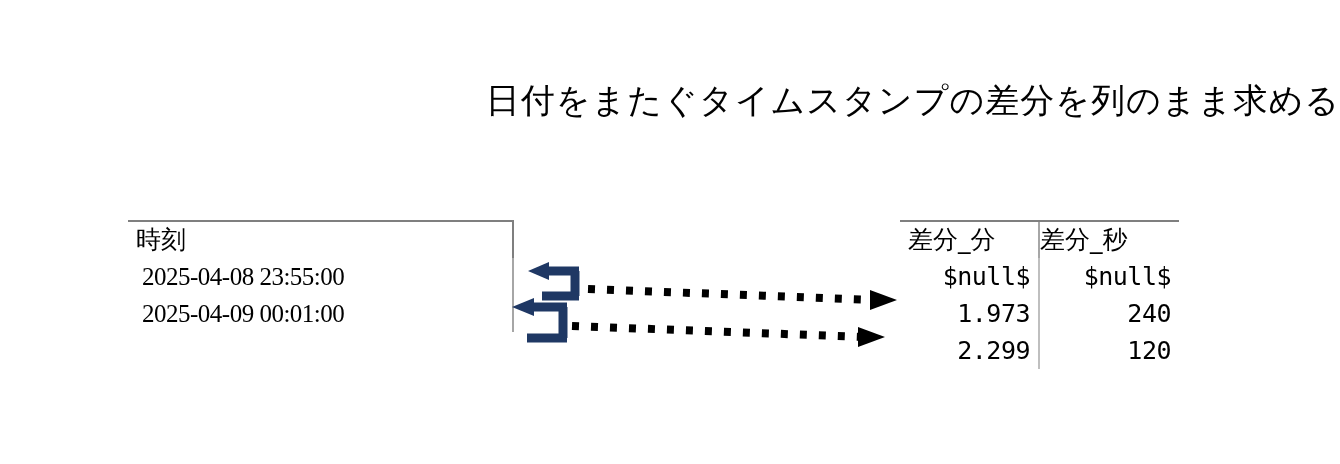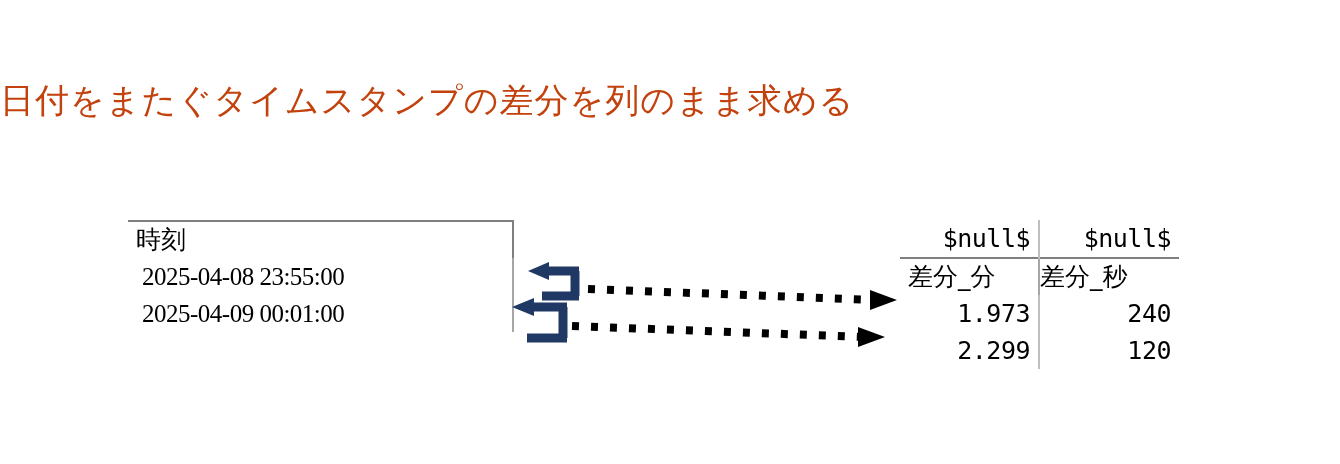--- a/index.html
+++ b/index.html
@@ -18,26 +18,26 @@
     background: #ffffff;
     overflow: hidden;
   }
 
   
   #title {
     position: absolute;
     left: 0;
     top: 78px;
     width: 1340px;
-    text-align: left;
+    text-align: right;
     font-family: "DejaVu Sans", "Liberation Sans", sans-serif;
     font-size: 34px;
     font-weight: 400;
     letter-spacing: 1px;
-    color: #c2410c;
+    color: #000000;
     white-space: nowrap;
   }
 
   
   .grid-table {
     position: absolute;
     border-collapse: collapse;
     table-layout: fixed;
     background: #ffffff;
     font-family: "DejaVu Sans Mono", "Liberation Mono", monospace;
@@ -150,28 +150,28 @@
   </table>
 
   <table id="right-table" class="grid-table">
     <colgroup>
       <col style="width:8px">
       <col style="width:131px">
       <col style="width:140px">
     </colgroup>
     <tbody>
       <tr>
-        <td class="gutter"></td>
-        <td class="cell num">$null$</td>
-        <td class="cell num right-col">$null$</td>
-      </tr>
-      <tr>
         <td class="gutter frame-top"></td>
         <th class="hdr frame-top">差分_分</th>
         <th class="hdr frame-top right-col">差分_秒</th>
+      </tr>
+      <tr>
+        <td class="gutter"></td>
+        <td class="cell num">$null$</td>
+        <td class="cell num right-col">$null$</td>
       </tr>
       <tr>
         <td class="gutter"></td>
         <td class="cell num">1.973</td>
         <td class="cell num right-col">240</td>
       </tr>
       <tr>
         <td class="gutter"></td>
         <td class="cell num">2.299</td>
         <td class="cell num right-col">120</td>

